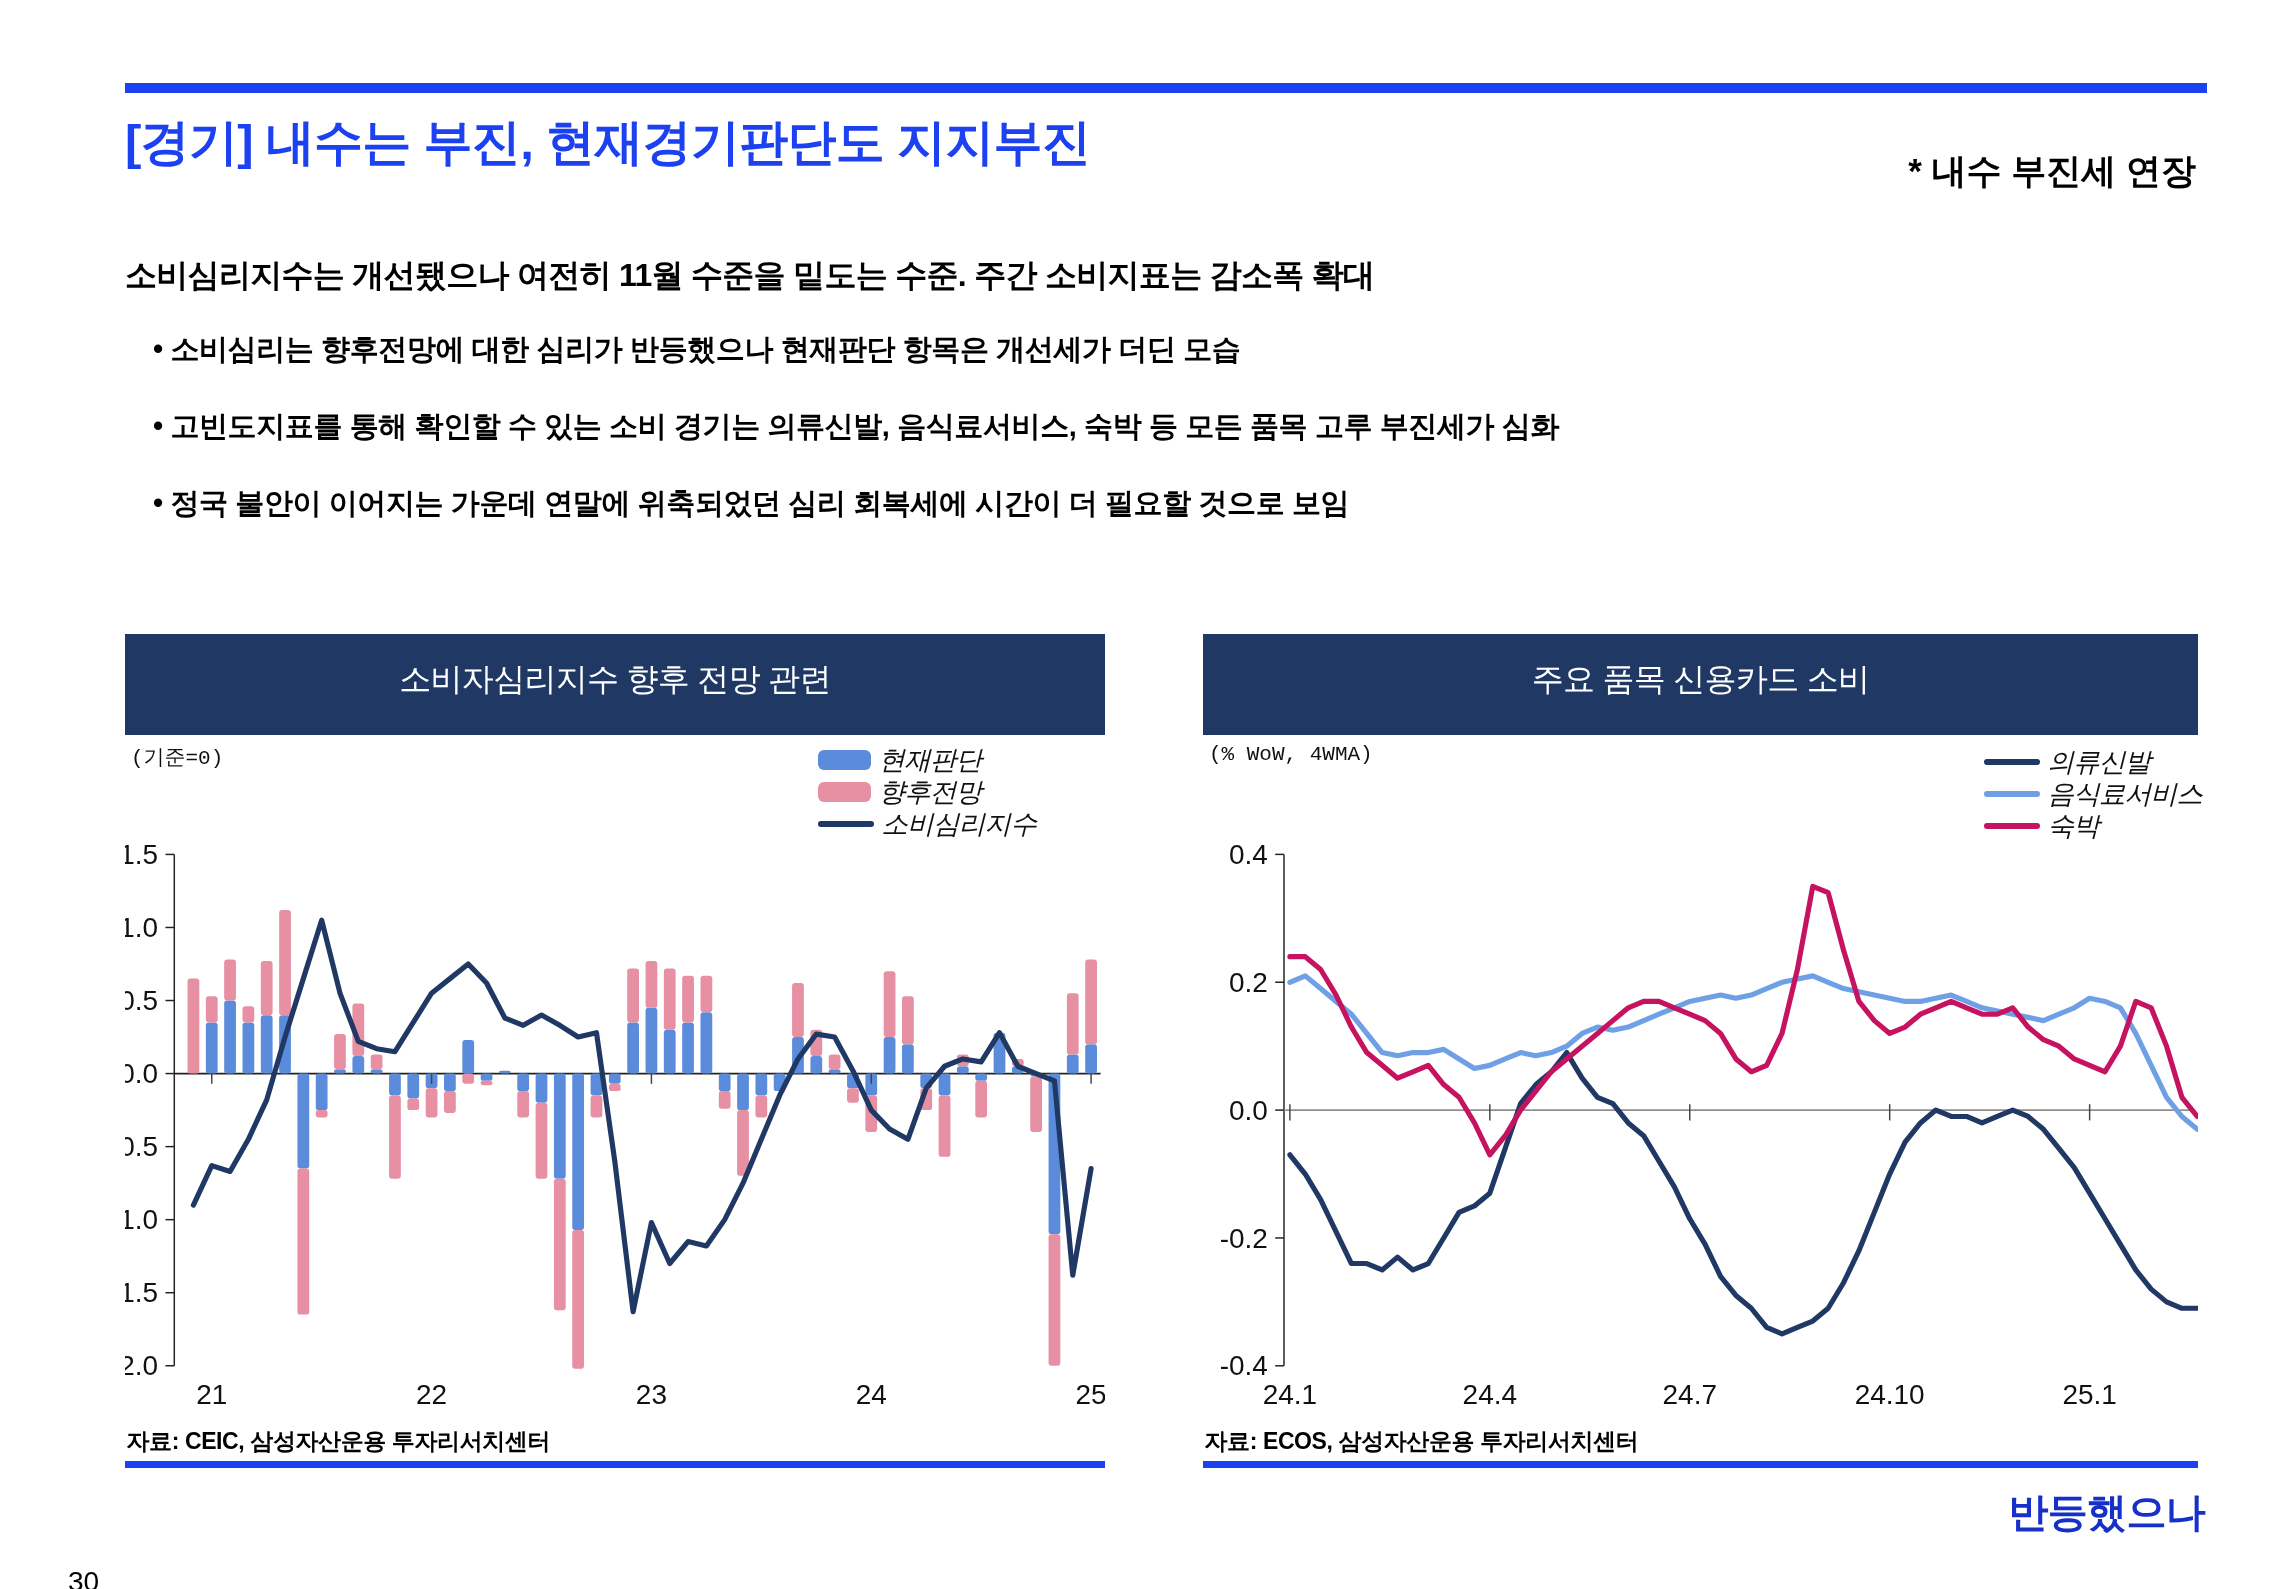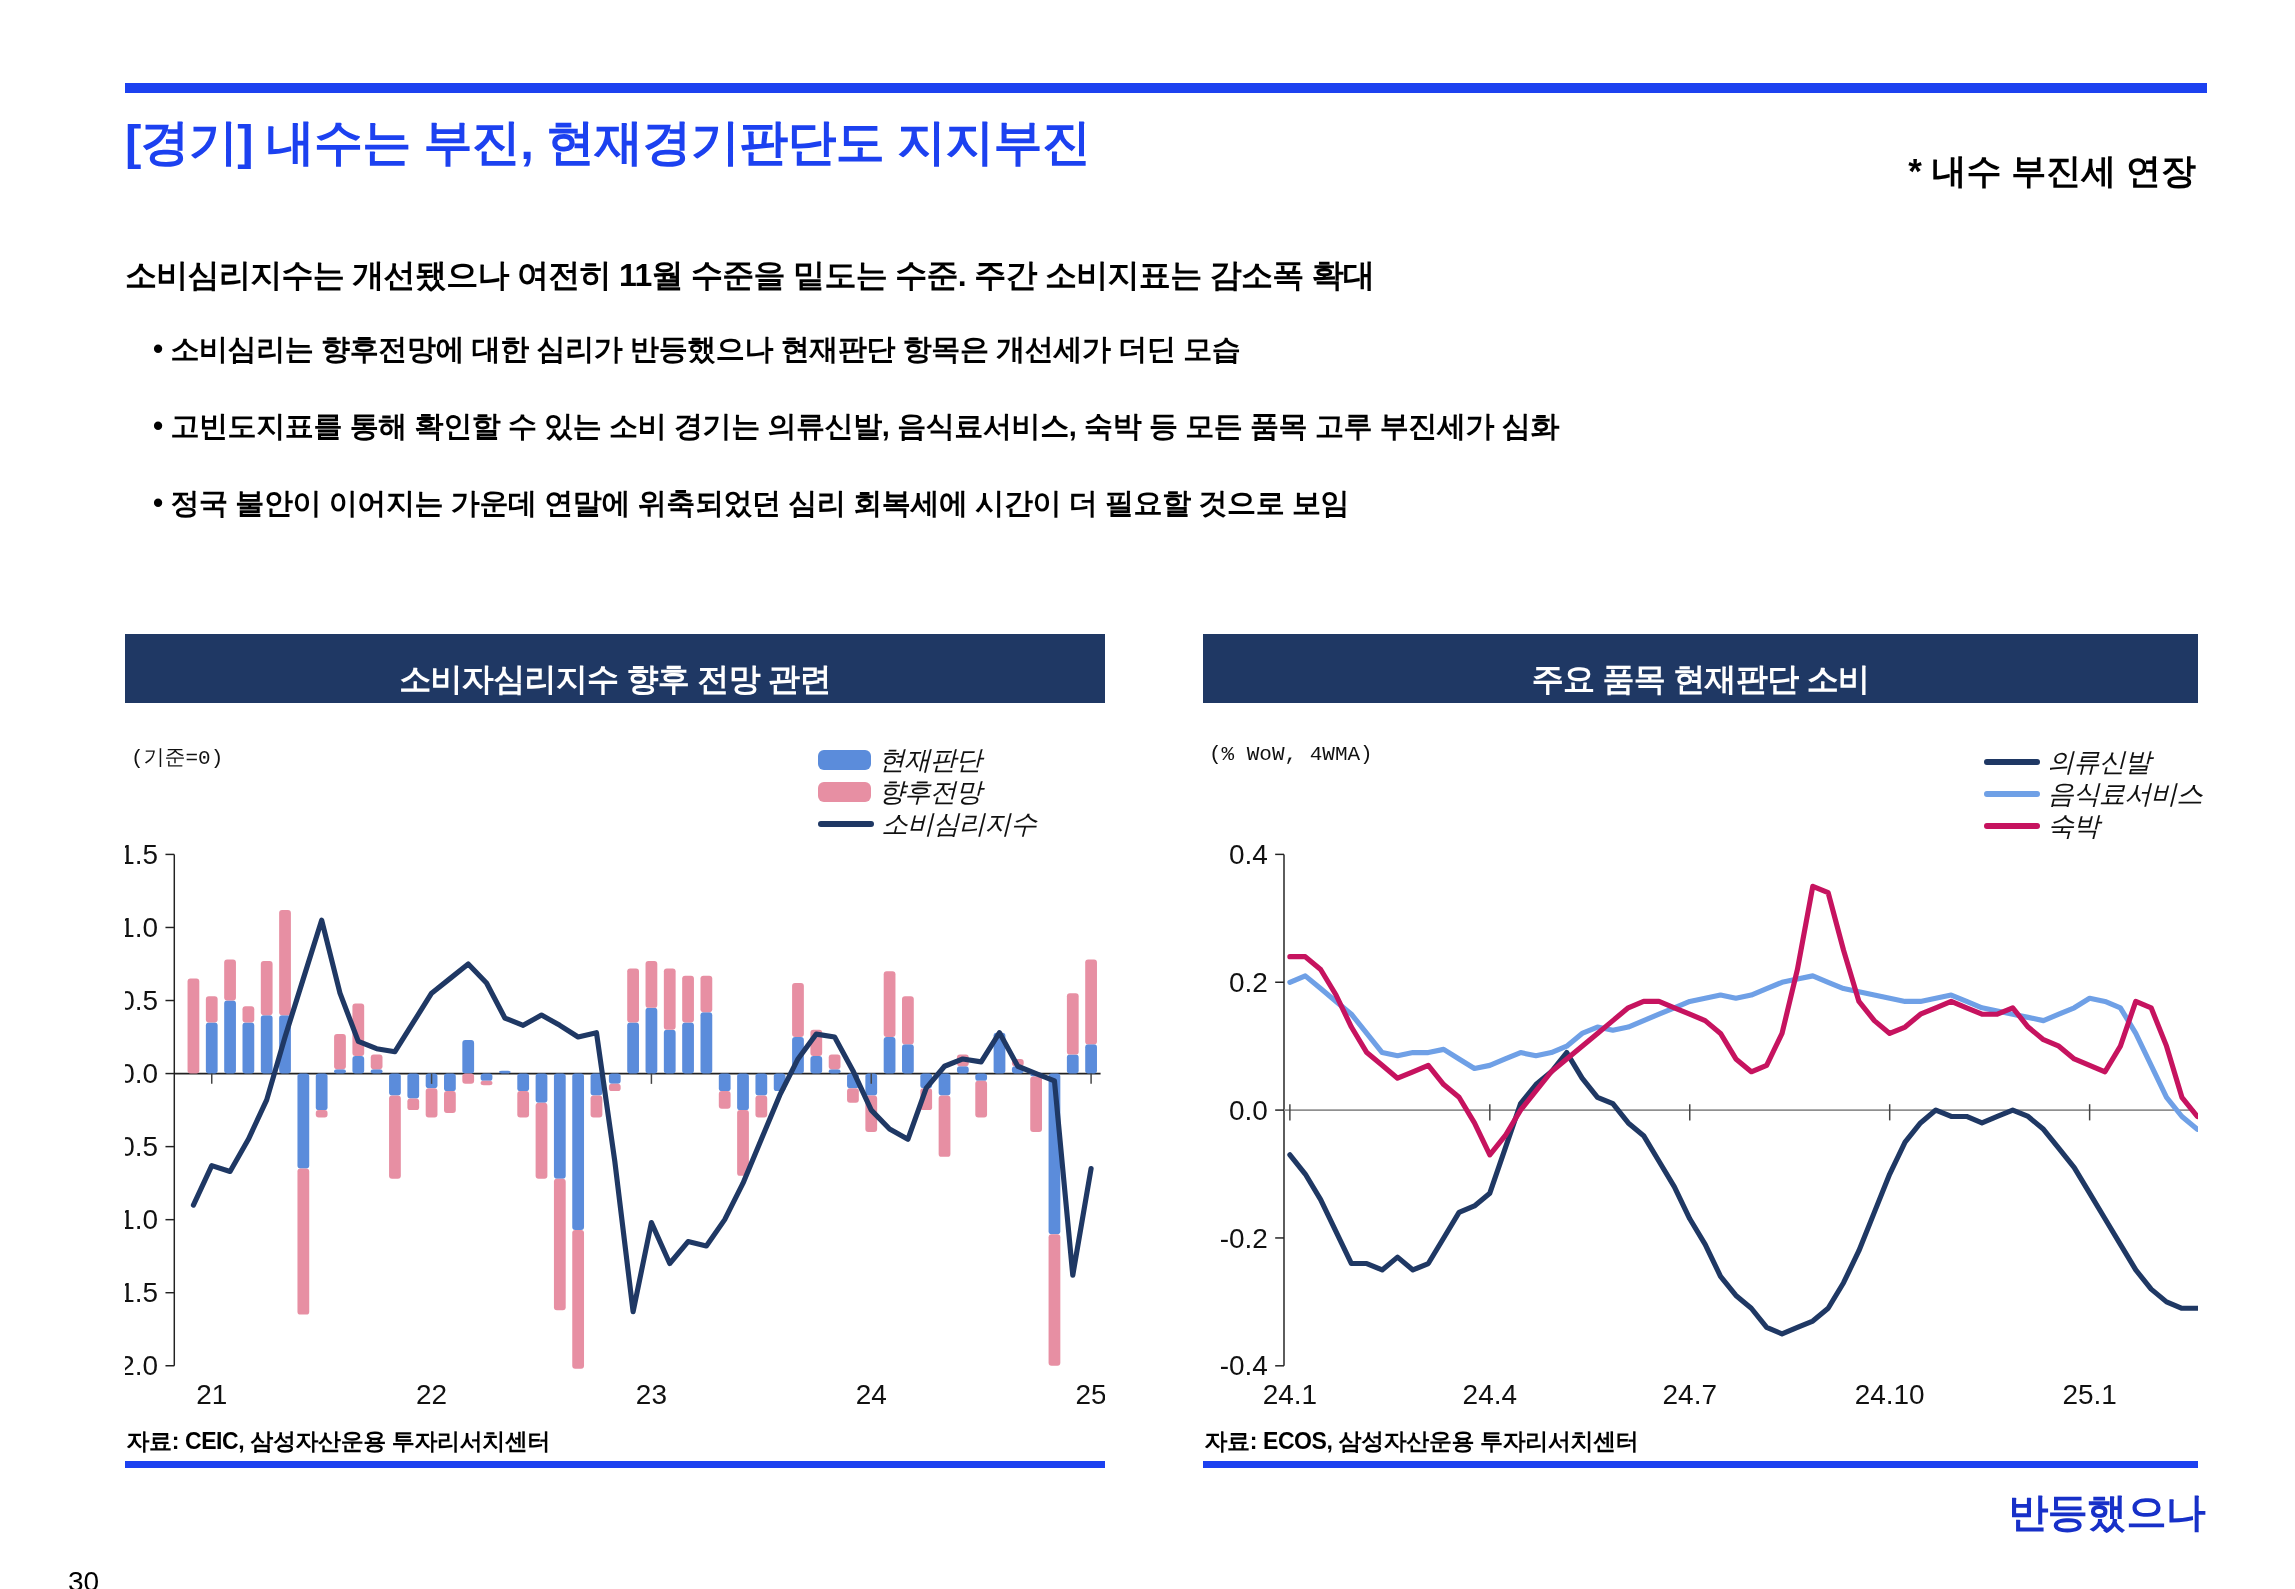--- a/index.html
+++ b/index.html
@@ -9,22 +9,22 @@
   .title{position:absolute;left:125px;top:110px;width:1545px;font-size:49px;font-weight:bold;color:#1C41F0;letter-spacing:-0.7px;}
   .note{position:absolute;right:99px;top:148px;font-size:35px;font-weight:bold;color:#000;}
   .lead{position:absolute;left:125px;top:254px;width:2060px;font-size:32px;font-weight:bold;color:#000;letter-spacing:-0.7px;}
   .bullet{position:absolute;left:153px;width:2060px;font-size:29px;font-weight:600;color:#000;letter-spacing:-0.4px;}
   .bullet::before{content:"• ";}
   .b1{top:330px;} .b2{top:407px;} .b3{top:484px;}
 
   .panel{position:absolute;top:634px;height:842px;}
   .panel-left{left:125px;width:980px;}
   .panel-right{left:1203px;width:995px;}
-  .panel-header{position:absolute;left:0;top:0;width:100%;height:69px;background:#1F3864;
-                color:#fff;font-size:32px;font-weight:bold;text-align:center;line-height:90px;letter-spacing:-0.7px;}
+  .panel-header{position:absolute;left:0;top:0;width:100%;height:101px;background:#1F3864;
+                color:#fff;font-size:32px;font-weight:normal;text-align:center;line-height:90px;letter-spacing:-0.7px;}
   .unit-label{position:absolute;left:5.9px;top:109px;font-size:21px;color:#111;font-family:Liberation Mono, monospace;}
   .chart-svg{position:absolute;left:0;top:110px;}
   .legend{position:absolute;z-index:5;}
   .legend-left{left:693px;top:110px;}
   .legend-right{left:781px;top:112px;}
   .legend-row{display:flex;align-items:center;height:32px;}
   .legend-swatch-bar{width:53px;height:20.6px;border-radius:5.9px;margin-right:7.4px;}
   .legend-swatch-line{width:56px;height:5.9px;border-radius:2.9px;margin-right:7.4px;}
   .legend-label{font-size:26.5px;color:#111;letter-spacing:-0.7px;white-space:nowrap;font-style:italic;}
   .source{position:absolute;left:1.5px;top:792px;font-size:23px;font-weight:600;color:#000;letter-spacing:-0.4px;}
@@ -189,21 +189,21 @@
         <text x="1014.3" y="897" text-anchor="middle" font-size="38" fill="#111" font-family="&quot;Liberation Sans&quot;, sans-serif">24</text>
         <line x1="1313.1" y1="447.85714285714283" x2="1313.1" y2="461.85714285714283" stroke="#444" stroke-width="2"></line>
         <text x="1313.1" y="897" text-anchor="middle" font-size="38" fill="#111" font-family="&quot;Liberation Sans&quot;, sans-serif">25</text>
         <polyline points="93.0,626.6 117.9,573.0 142.8,580.9 167.7,537.2 192.6,483.6 217.5,398.2 242.4,318.8 267.3,239.4 292.2,338.6 317.1,404.2 342.0,414.1 366.9,418.1 391.8,378.4 416.7,338.6 441.6,318.8 466.5,298.9 491.4,324.7 516.3,372.4 541.2,382.3 566.1,368.4 591.0,382.3 615.9,398.2 640.8,392.3 665.7,567.0 690.6,771.5 715.5,650.4 740.4,706.0 765.3,676.2 790.2,682.2 815.1,646.4 840.0,596.8 864.9,537.2 889.8,477.6 914.7,428.0 939.6,394.2 964.5,398.2 989.4,443.9 1014.3,497.5 1039.2,523.3 1064.1,537.2 1089.0,467.7 1113.9,437.9 1138.8,428.0 1163.7,432.0 1188.6,392.3 1213.5,437.9 1238.4,447.9 1263.3,457.8 1288.2,721.9 1313.1,576.9" fill="none" stroke="#1F3864" stroke-width="7" stroke-linejoin="round" stroke-linecap="round"></polyline>
       </svg>
     <div class="source">자료: CEIC, 삼성자산운용 투자리서치센터</div>
     <div class="panel-underline"></div>
   </div>
 
   <div class="panel panel-right">
-    <div class="panel-header">주요 품목 현재판단 소비</div>
+    <div class="panel-header">주요 품목 신용카드 소비</div>
     <div class="unit-label">(% WoW, 4WMA)</div>
     <div class="legend legend-right" id="legend-1">
         <div class="legend-row">
           <div class="legend-swatch-line" style="background: rgb(31, 56, 100);"></div>
           <span class="legend-label">의류신발</span>
         </div>
         <div class="legend-row">
           <div class="legend-swatch-line" style="background: rgb(111, 160, 230);"></div>
           <span class="legend-label">음식료서비스</span>
         </div>

